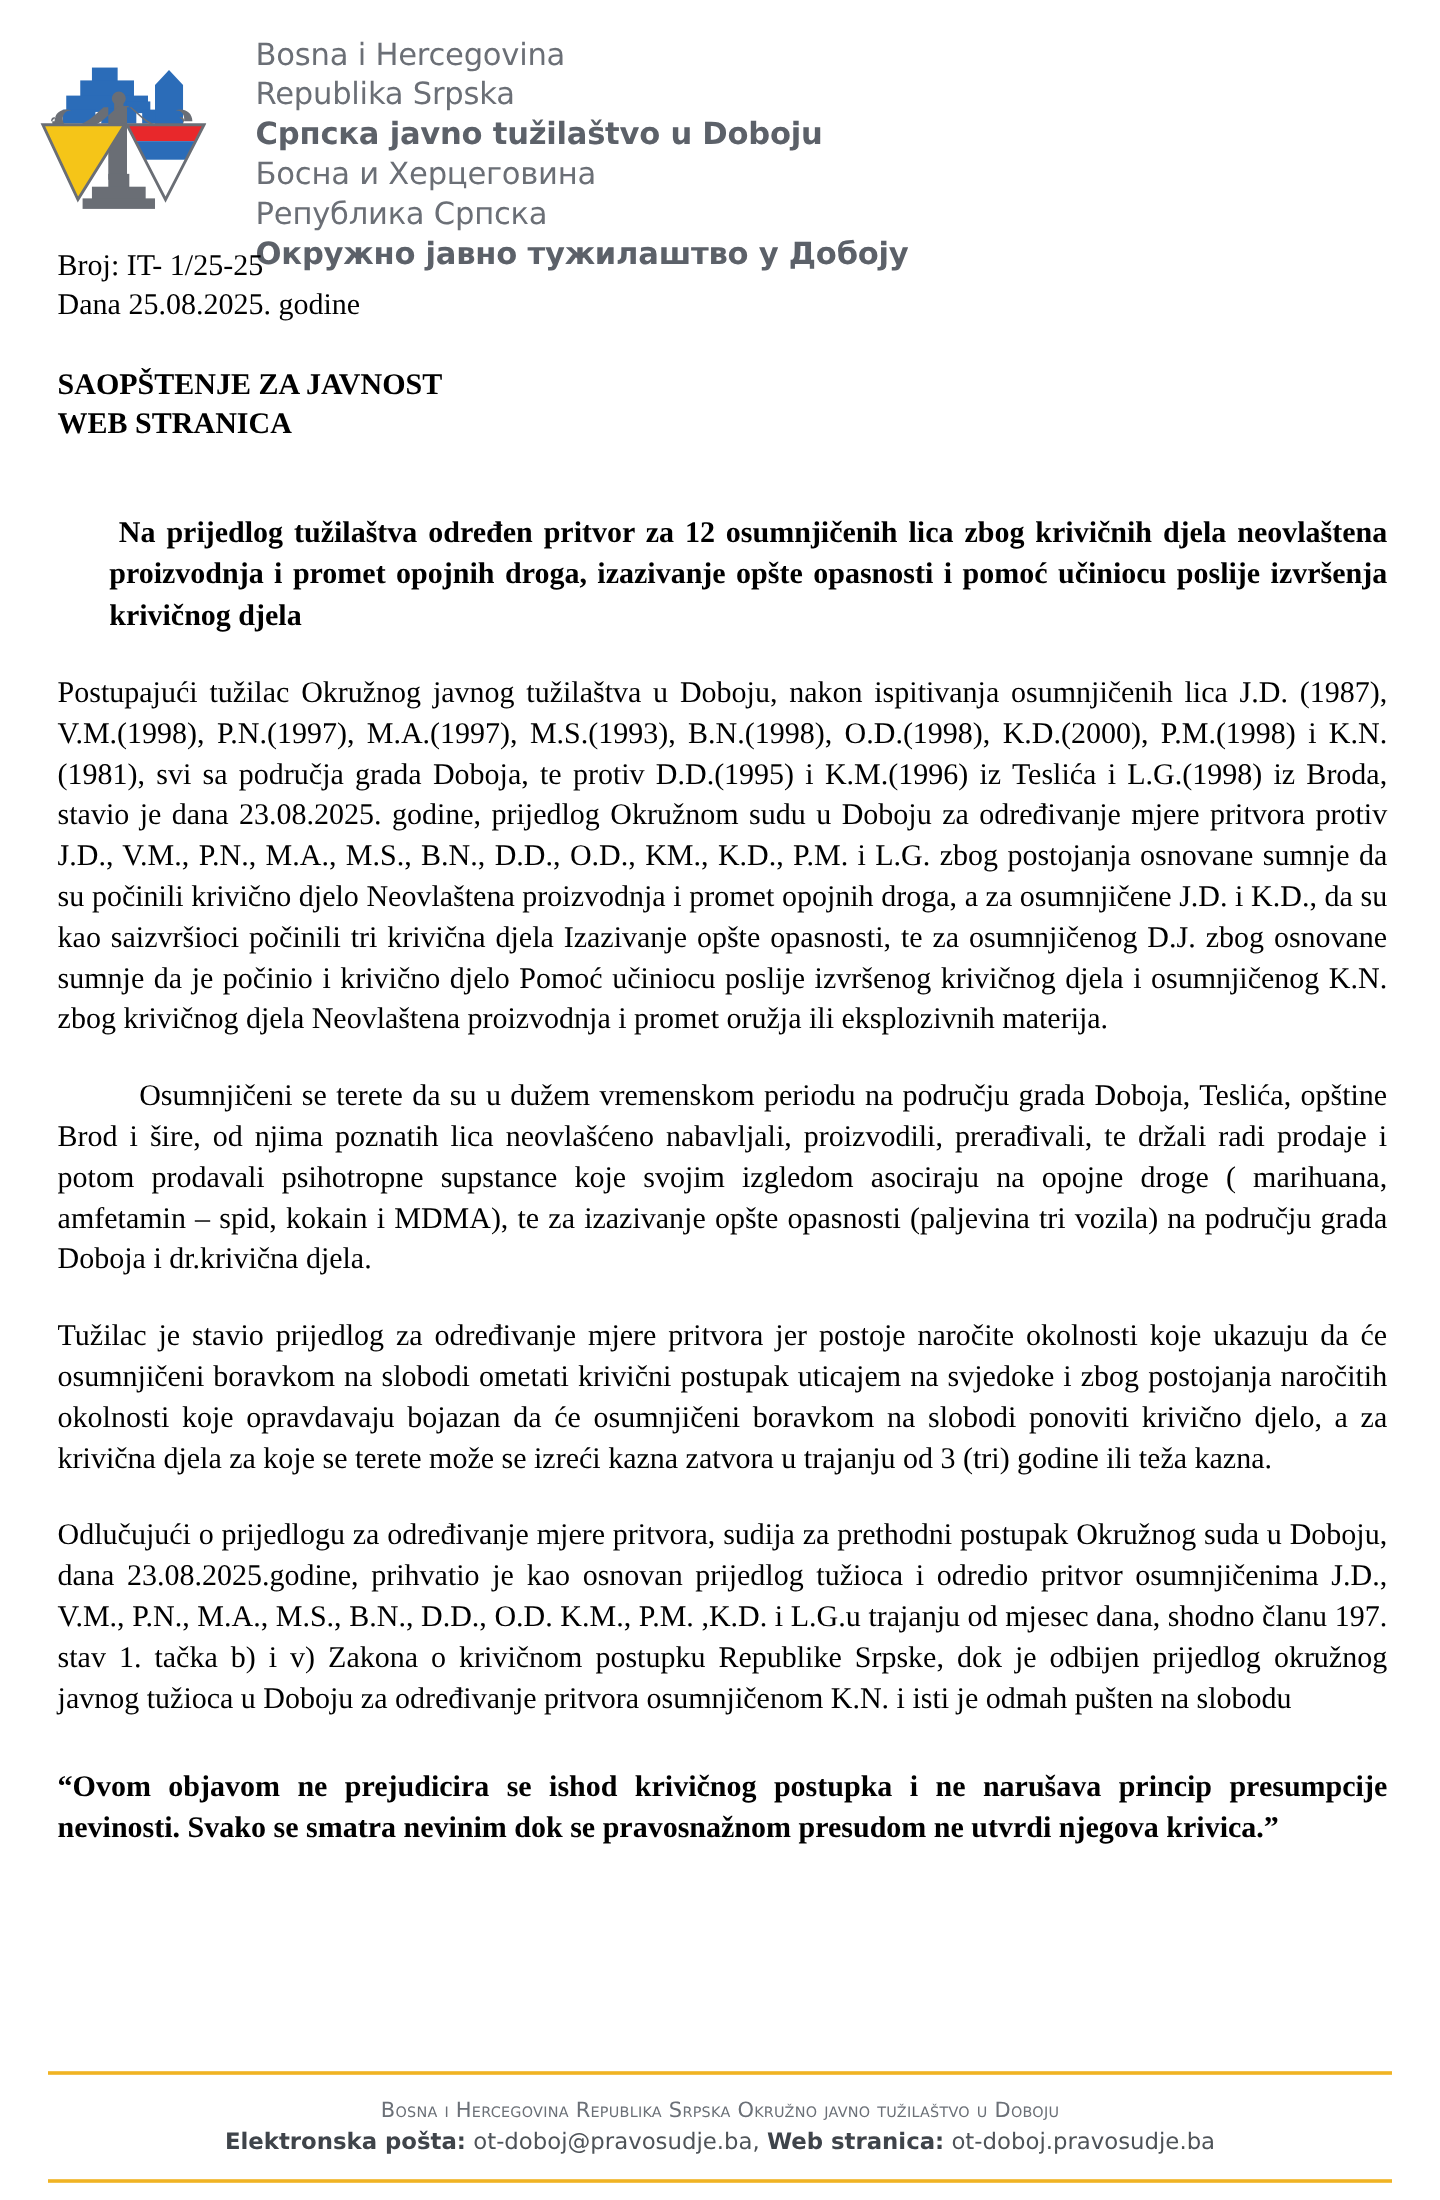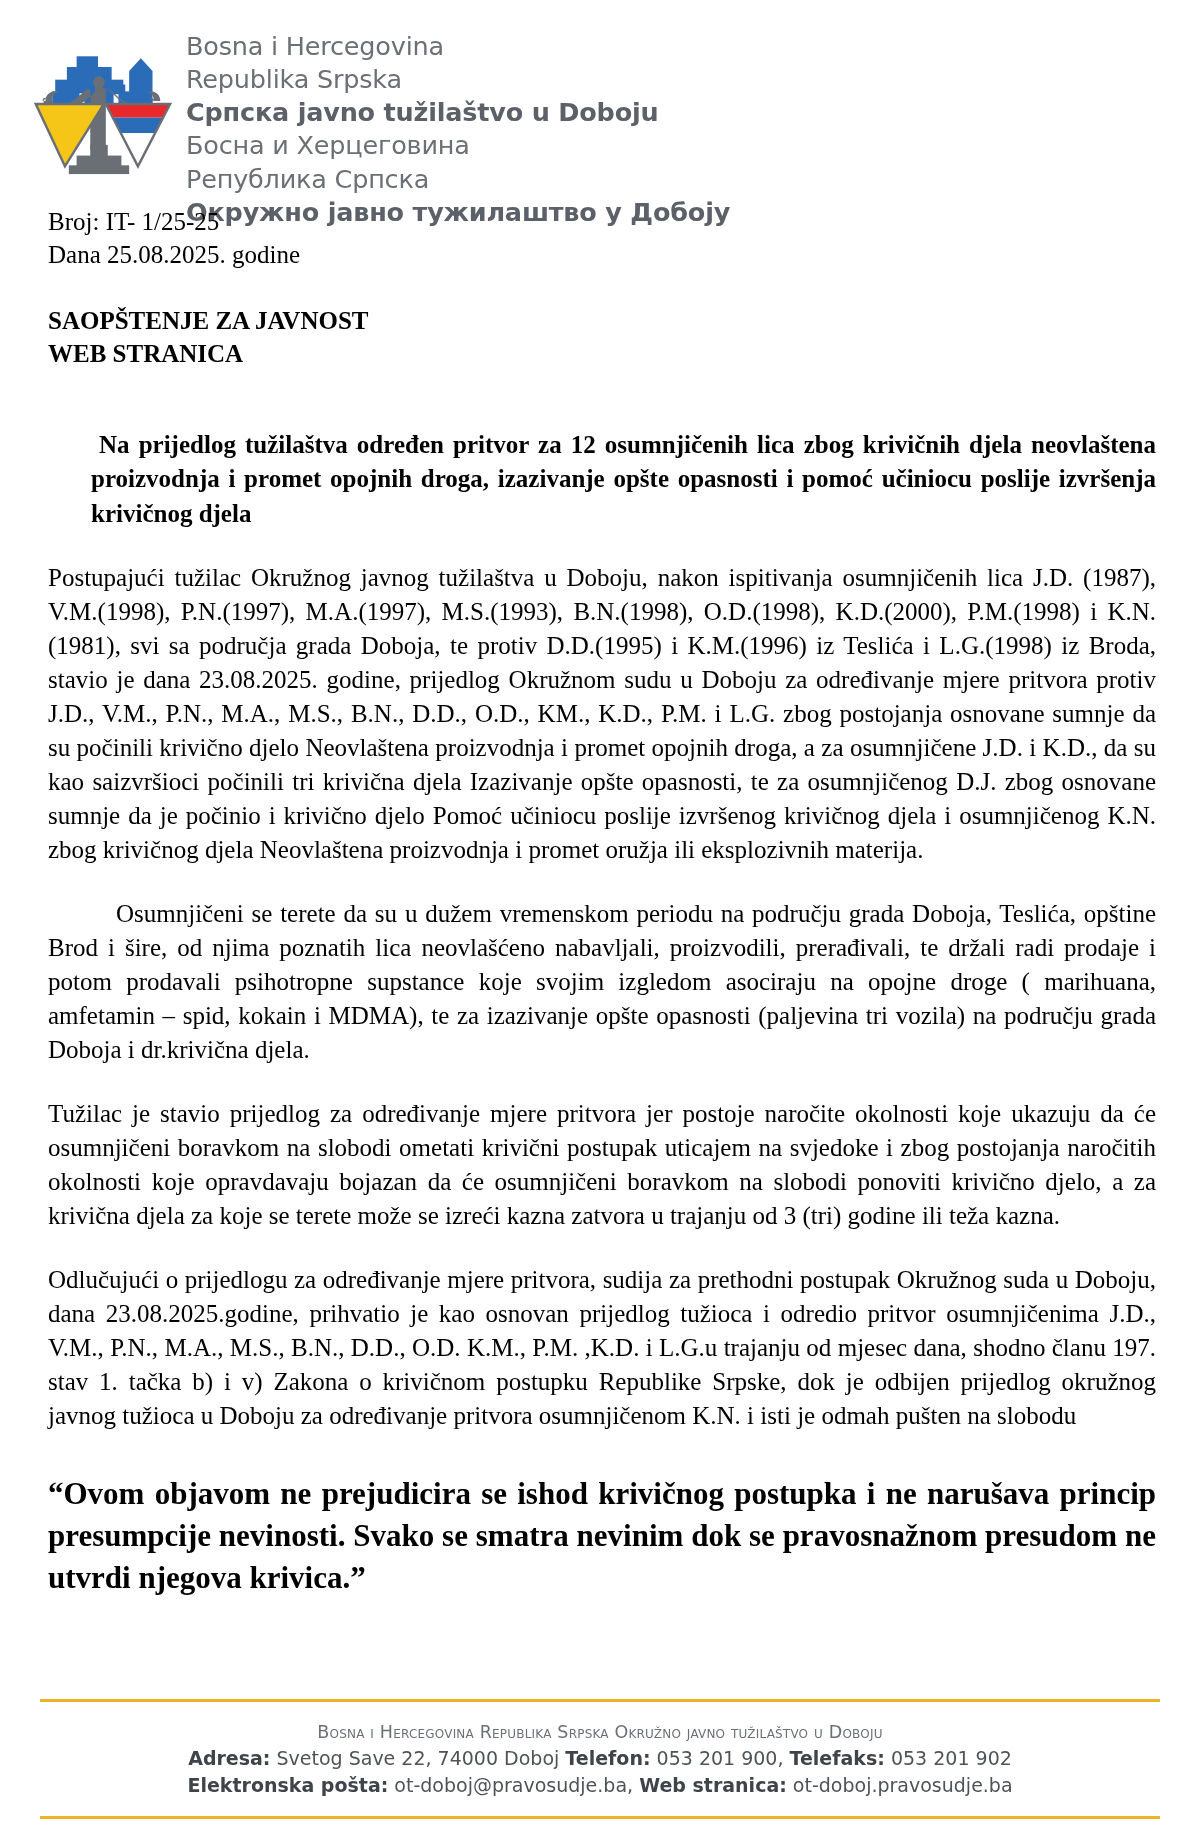--- a/index.html
+++ b/index.html
@@ -25,20 +25,21 @@
     flex-direction: column;
   }
 
   
   .letterhead {
     display: flex;
     align-items: flex-start;
     padding: 26px 0 0 18px;
     height: 170px;
     box-sizing: border-box;
+    gap: 27px;
   }
   .logo-wrap {
     width: 146px;
     height: 148px;
     flex: 0 0 146px;
     margin-left: 8px;
     margin-top: 4px;
   }
   .logo-wrap svg { display: block; }
 
@@ -93,21 +94,21 @@
   p.body-par {
     font-size: 25px;
     line-height: 1.36;
     text-align: justify;
     margin: 30px 0 0 0;
   }
   p.body-par.indented {
     text-indent: 68px;
   }
   p.closing {
-    font-size: 31px;
+    font-size: 25px;
     font-weight: bold;
     line-height: 1.36;
     text-align: justify;
     margin: 40px 0 0 0;
   }
 
   
   .footer {
     margin-top: auto;
     padding: 0 40px 14px 40px;
@@ -216,19 +217,18 @@
     <p class="body-par">Tužilac je stavio prijedlog za određivanje mjere pritvora jer postoje naročite okolnosti koje ukazuju da će osumnjičeni boravkom na slobodi ometati krivični postupak uticajem na svjedoke i zbog postojanja naročitih okolnosti koje opravdavaju bojazan da će osumnjičeni boravkom na slobodi ponoviti krivično djelo, a za  krivična djela za koje se terete može se izreći kazna zatvora u trajanju od 3 (tri) godine ili teža kazna.</p>
     <p class="body-par">Odlučujući o prijedlogu za određivanje mjere pritvora, sudija za prethodni postupak Okružnog  suda u Doboju, dana 23.08.2025.godine, prihvatio je kao osnovan prijedlog tužioca i odredio pritvor osumnjičenima J.D., V.M., P.N., M.A., M.S., B.N., D.D., O.D. K.M., P.M. ,K.D. i L.G.u trajanju od mjesec dana, shodno članu 197. stav 1. tačka b) i v) Zakona o krivičnom postupku Republike Srpske, dok je odbijen prijedlog okružnog javnog tužioca u Doboju za određivanje pritvora osumnjičenom K.N. i isti je  odmah pušten na slobodu</p>
 
     <p class="closing">“Ovom objavom ne prejudicira se ishod krivičnog postupka i ne narušava princip presumpcije nevinosti. Svako se smatra nevinim dok se pravosnažnom presudom ne utvrdi njegova krivica.”</p>
   </div>
 
   <div class="footer">
     <div class="footer-rule"></div>
     <div class="footer-text">
       <div class="footer-org">Bosna i Hercegovina Republika Srpska Okružno javno tužilaštvo u Doboju</div>
-      <div class="footer-line"><b>Adresa:</b><span> Svetog Save 22, 74000 Doboj </span><b>Telefon:</b><span> 053 201 900, </span><b>Telefaks:</b><span> 053 201 902</span></div>
       <div class="footer-line"><b>Elektronska pošta:</b><span> ot-doboj@pravosudje.ba, </span><b>Web stranica:</b><span> ot-doboj.pravosudje.ba</span></div>
     </div>
     <div class="footer-rule bottom"></div>
   </div>
 
 </div>
 
 </body></html>

